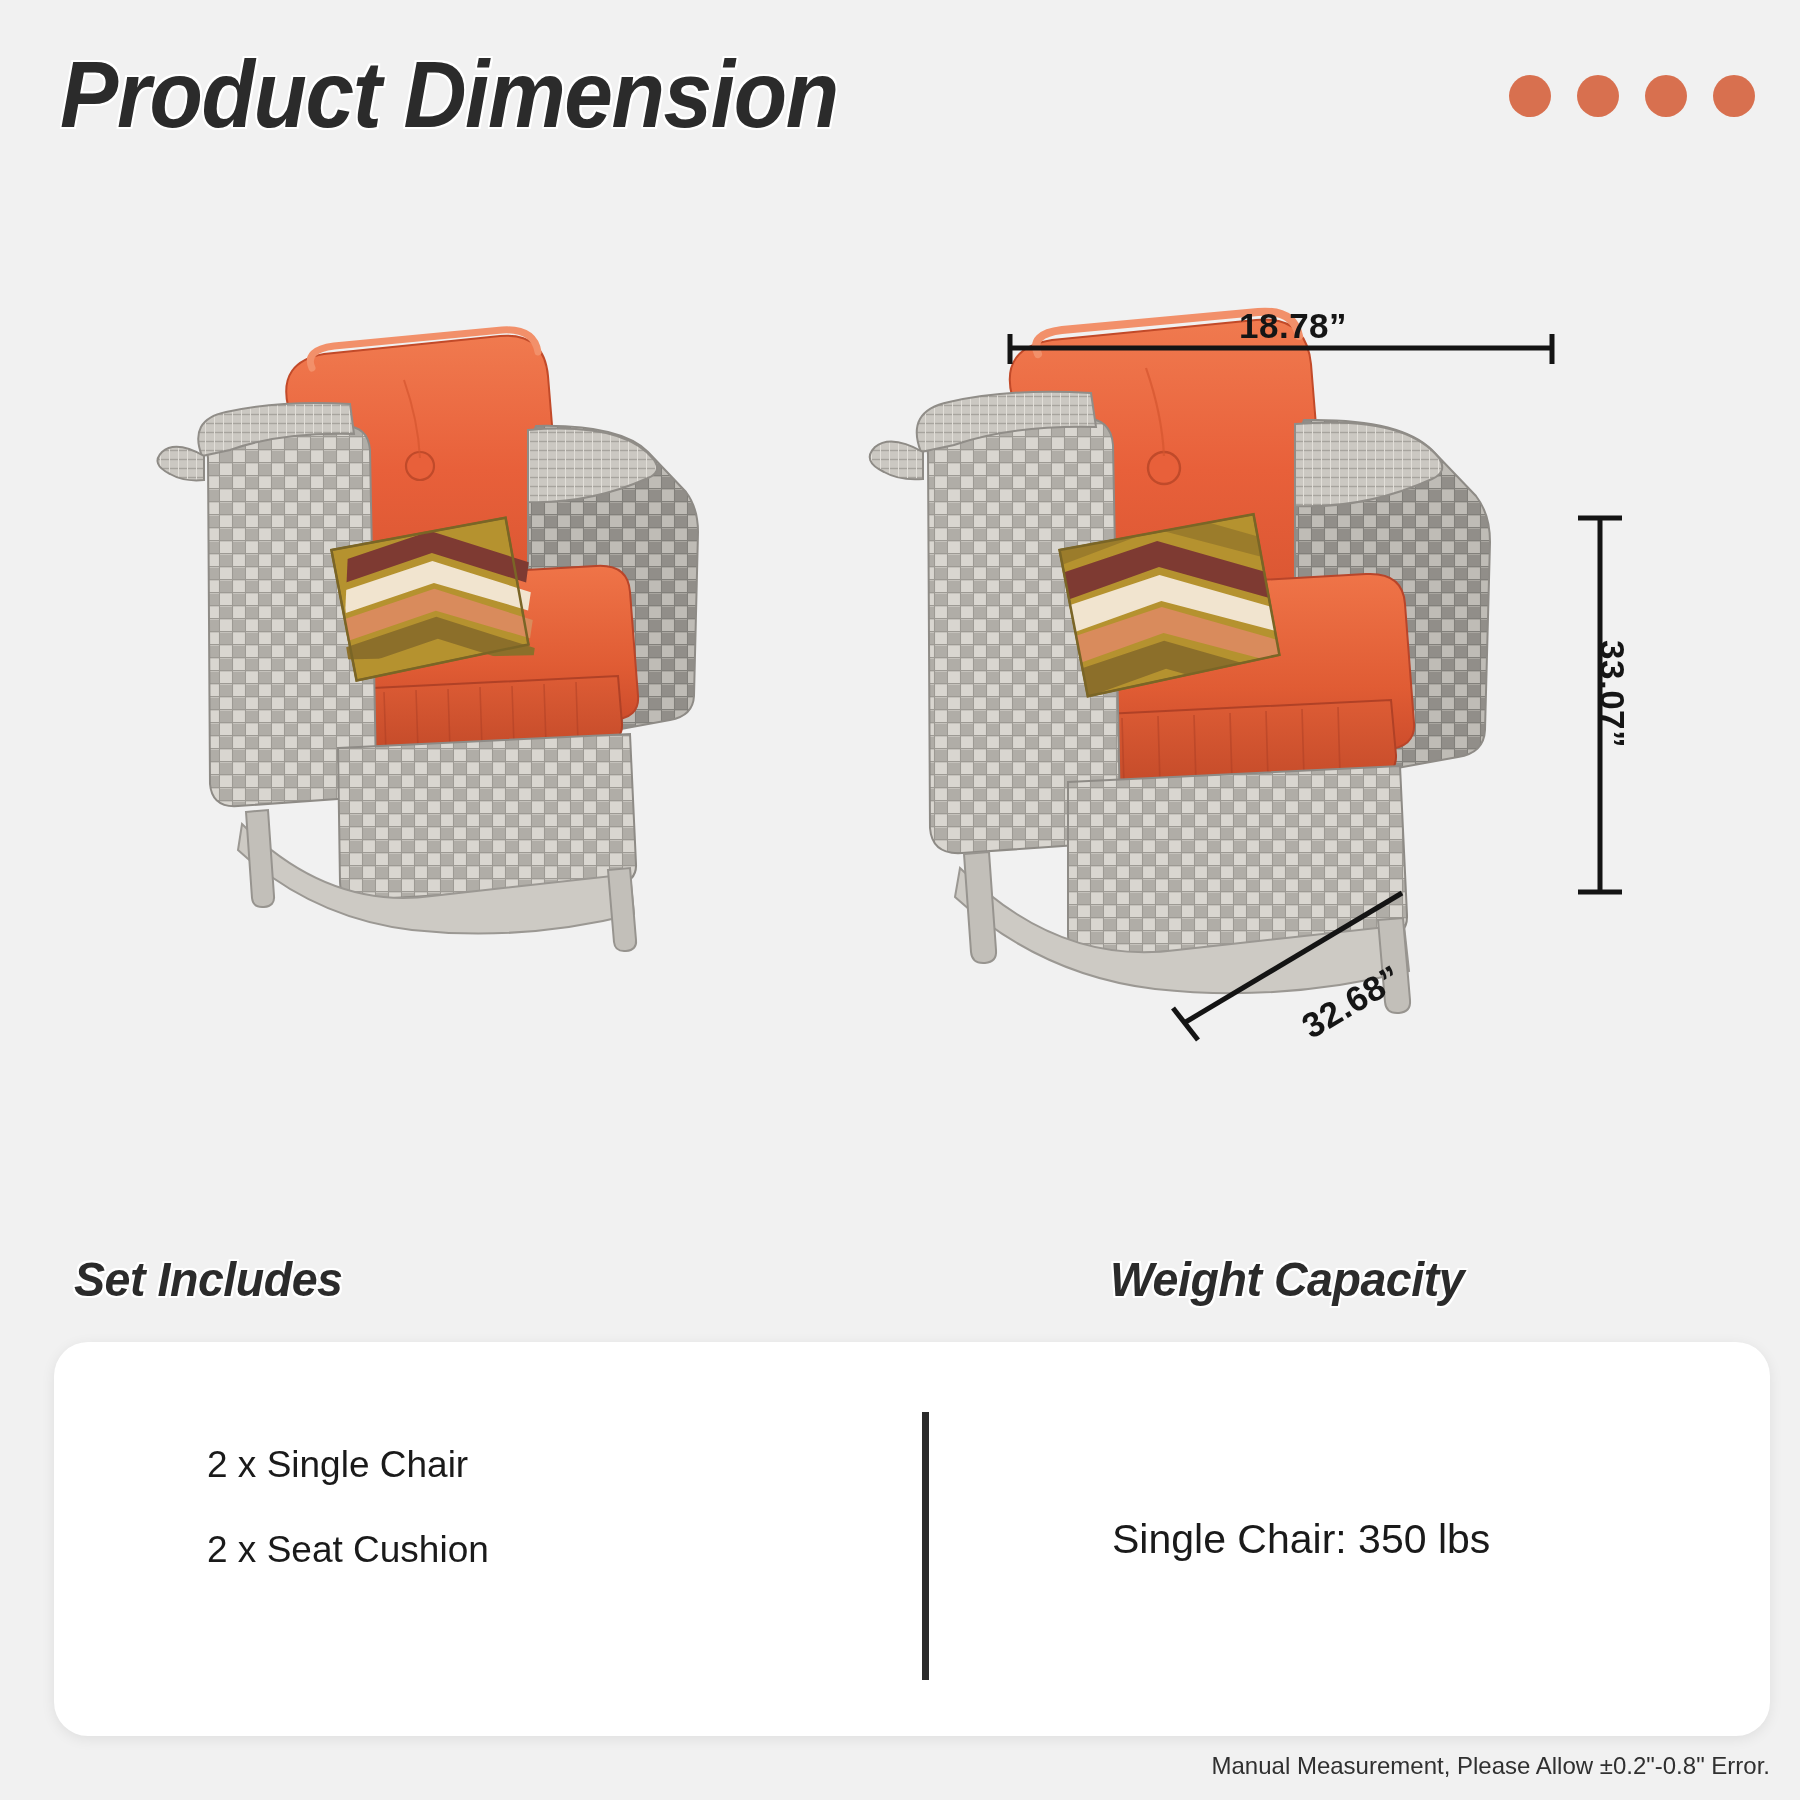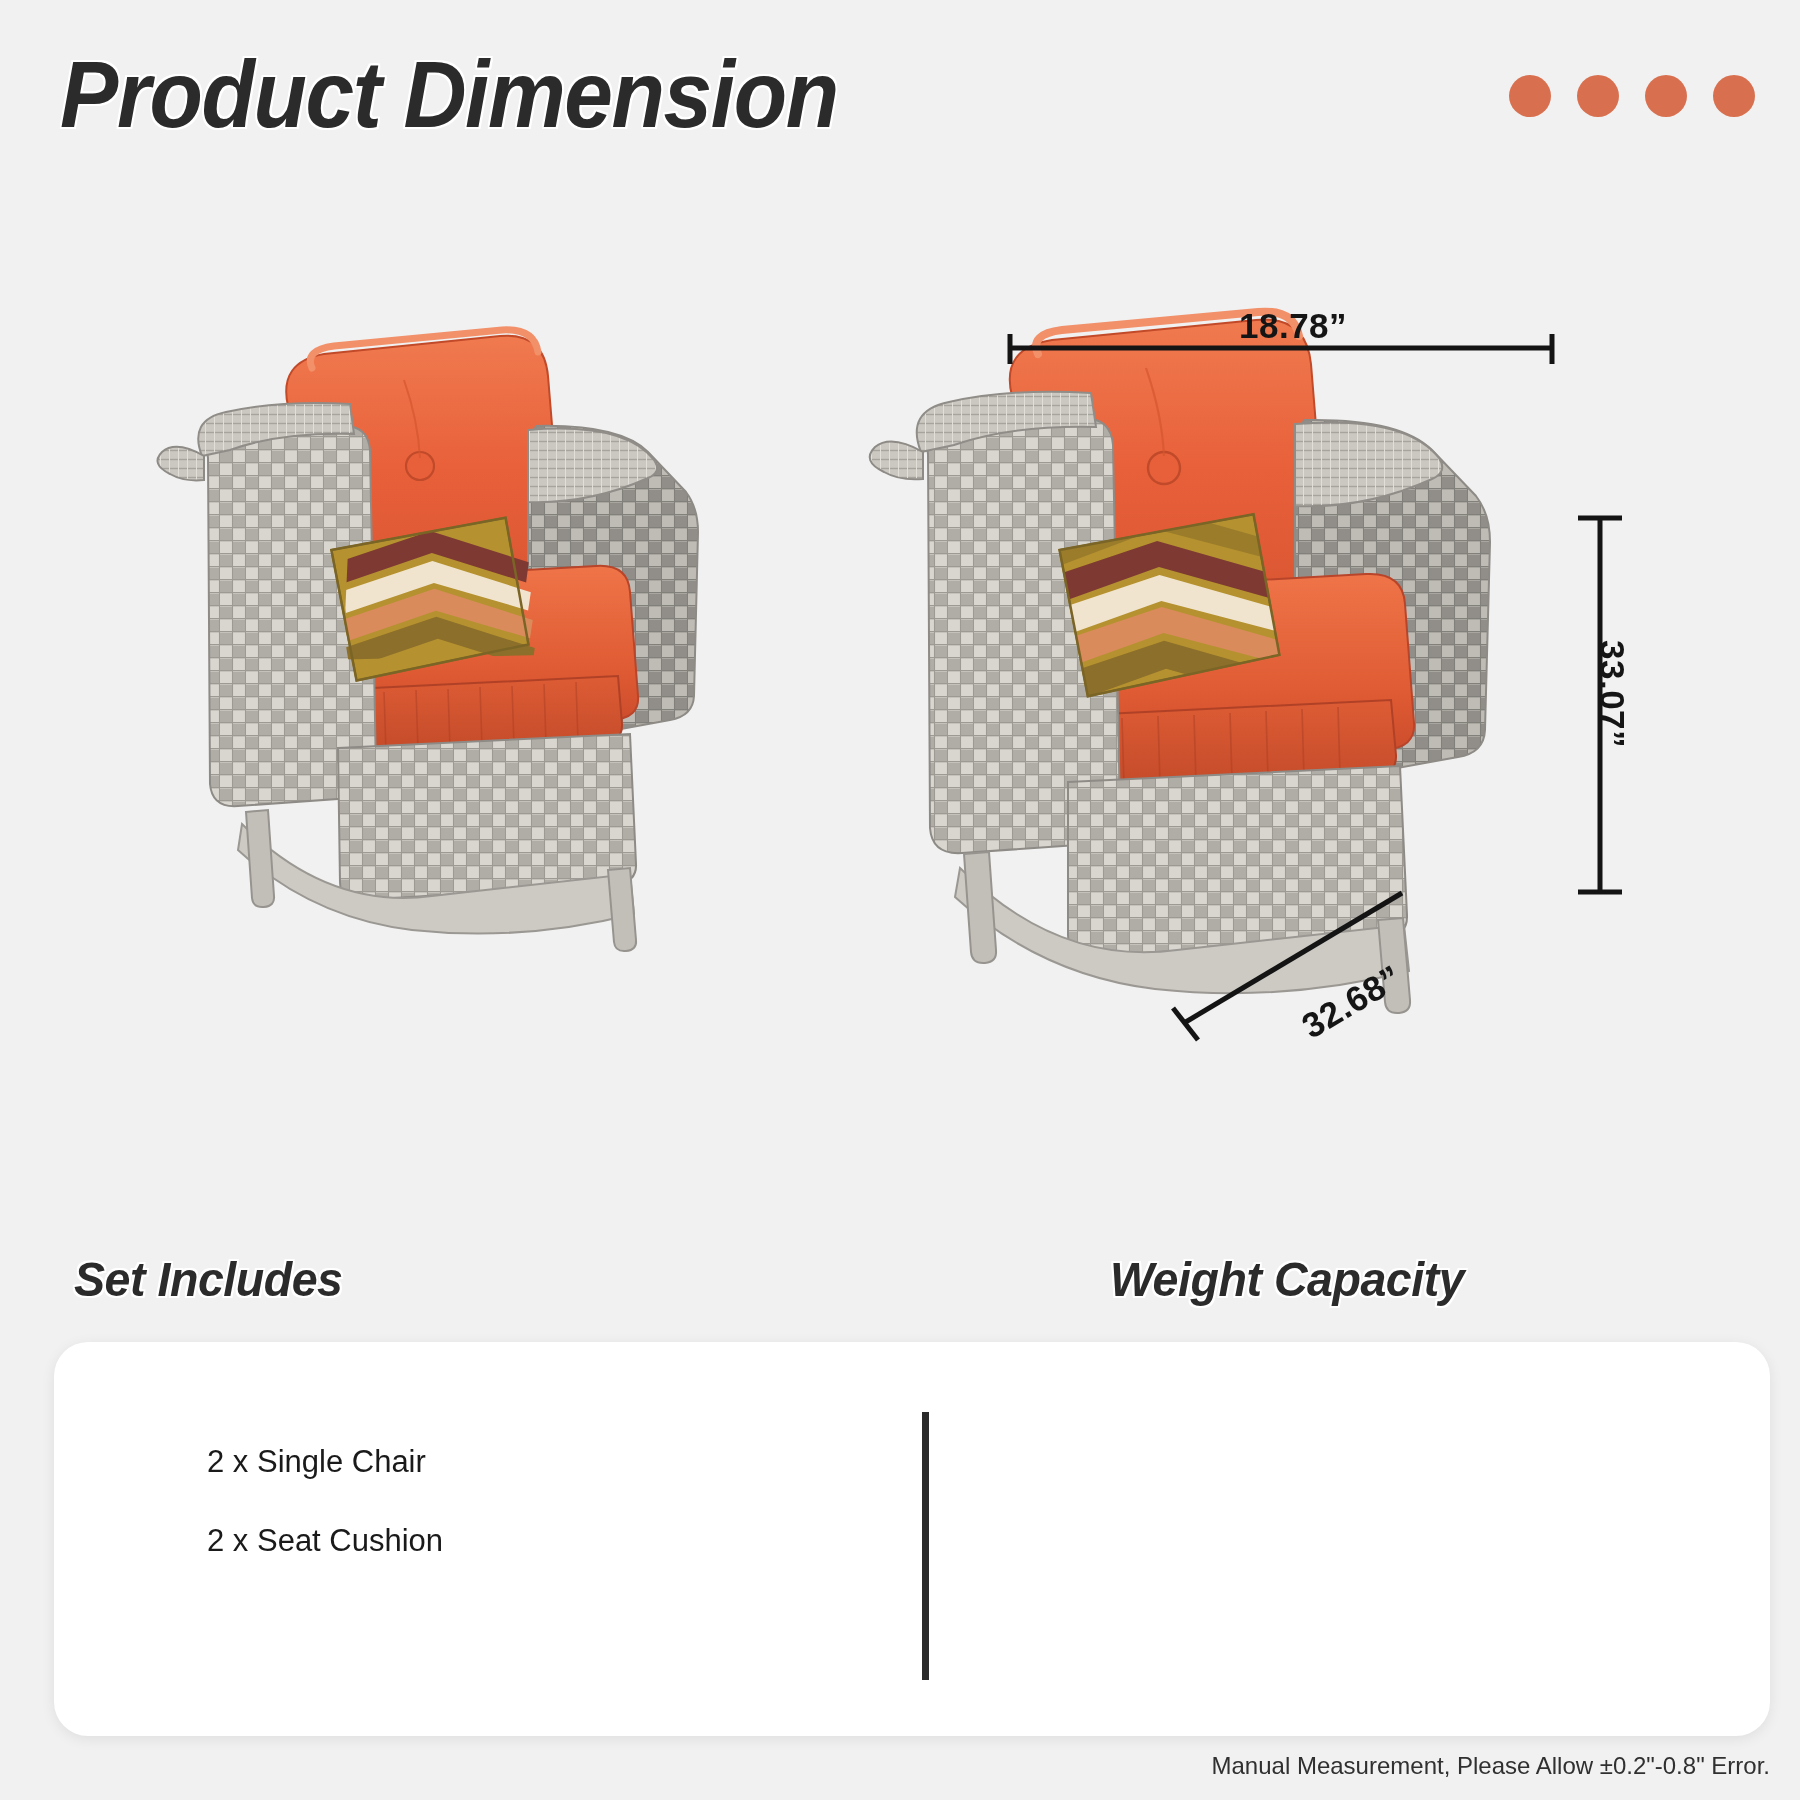--- a/index.html
+++ b/index.html
@@ -56,21 +56,21 @@
     box-shadow:0 3px 14px rgba(0,0,0,.08);
   }
   #card-divider{
     position:absolute;left:910px;top:1412px;
     width:7px;height:268px;background:#2a2a2a;
   }
   #includes-list{
     position:absolute;left:195px;top:1446px;
     display:flex;flex-direction:column;gap:46px;
   }
-  .include-item{font-size:31px;color:#1a1a1a;line-height:1.05;white-space:nowrap;}
+  .include-item{font-size:37px;color:#1a1a1a;line-height:1.05;white-space:nowrap;}
   #weight-value{
     position:absolute;left:1100px;top:1516px;
     font-size:41px;color:#1a1a1a;white-space:nowrap;
   }
   #footnote{
     position:absolute;right:30px;top:1752px;
     font-size:24px;color:#303030;white-space:nowrap;
   }
 
   
@@ -249,16 +249,17 @@
   <div class="sec-head" id="sec-head-weight">Weight Capacity</div>
 
   <div id="info-card"></div>
   <div id="card-divider"></div>
 
   <div id="includes-list">
     <div class="include-item">2 x Single Chair</div>
     <div class="include-item">2 x Seat Cushion</div>
   </div>
 
+  <div id="weight-value">Single Chair: 350 lbs</div>
 
   <div id="footnote">Manual Measurement, Please Allow ±0.2"-0.8" Error.</div>
 
 </div>
 
 </body></html>

